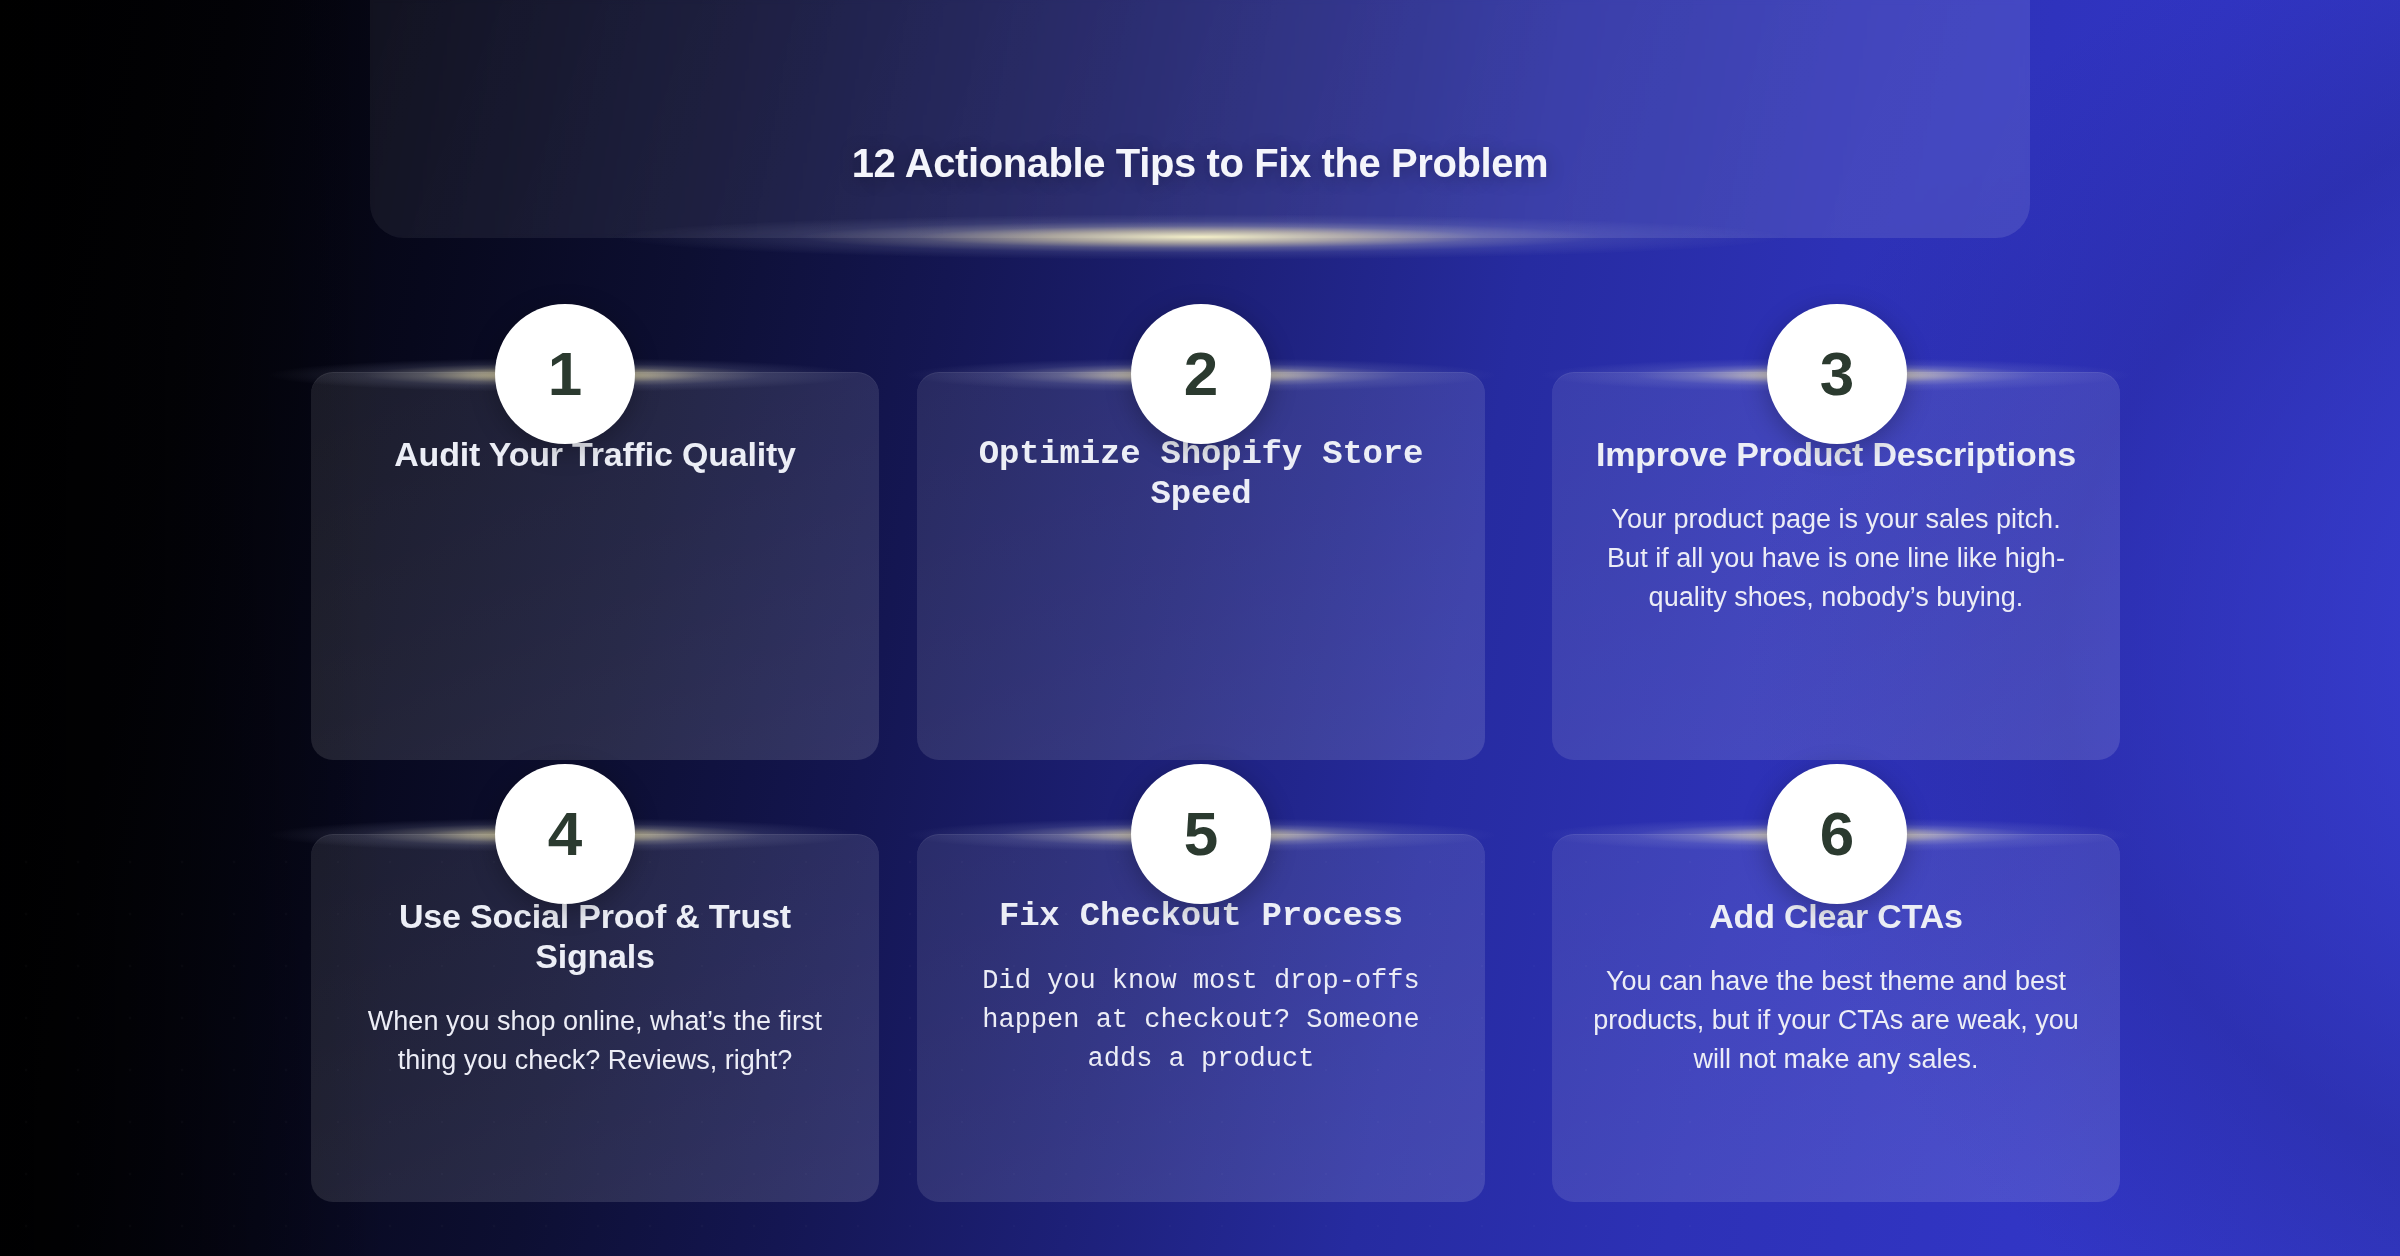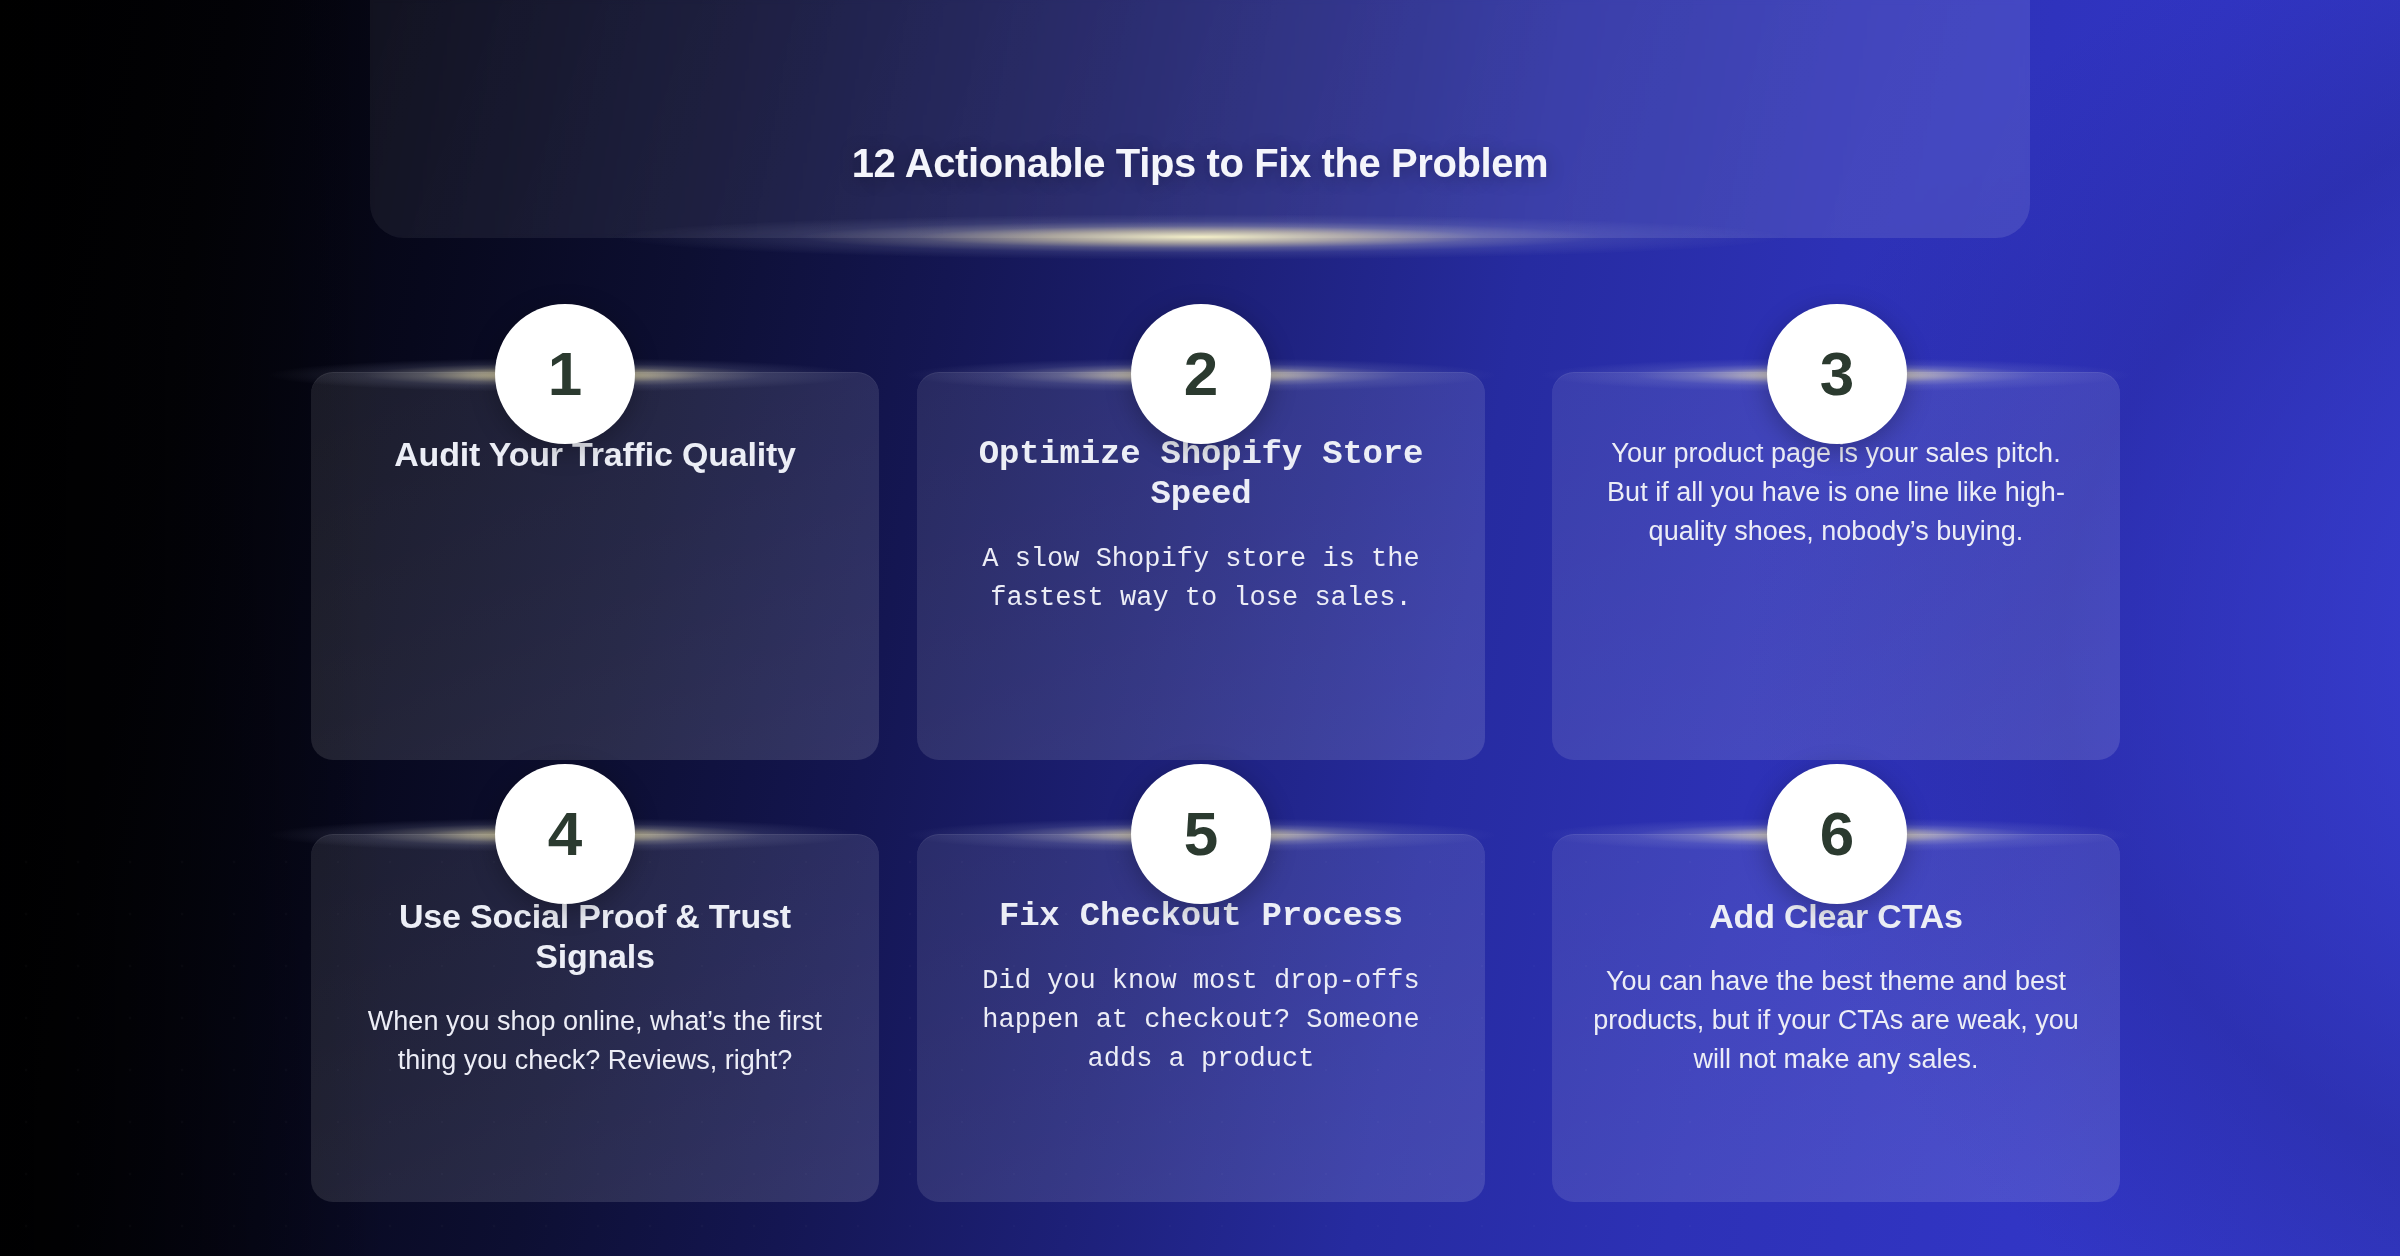--- a/index.html
+++ b/index.html
@@ -175,23 +175,23 @@
 
   <div class="streak card-streak cs1 row1-streak"></div>
   <div class="streak card-streak cs2 row1-streak"></div>
   <div class="streak card-streak cs3 row1-streak"></div>
 
   <div class="card panel r1 c1">
     <div class="card-title">Audit Your Traffic Quality</div>
   </div>
   <div class="card panel r1 c2">
     <div class="card-title">Optimize Shopify Store Speed</div>
-    <div class="card-body">A slow Shopify store is the fastest way to lose sales.</div>
   </div>
   <div class="card panel r1 c3">
+    <div class="card-title">Improve Product Descriptions</div>
     <div class="card-body">Your product page is your sales pitch. But if all you have is one line like high-quality shoes, nobody’s buying.</div>
   </div>
 
   <div class="badge b1 row1-badge">
     <span>1</span>
   </div>
   <div class="badge b2 row1-badge">
     <span>2</span>
   </div>
   <div class="badge b3 row1-badge">

